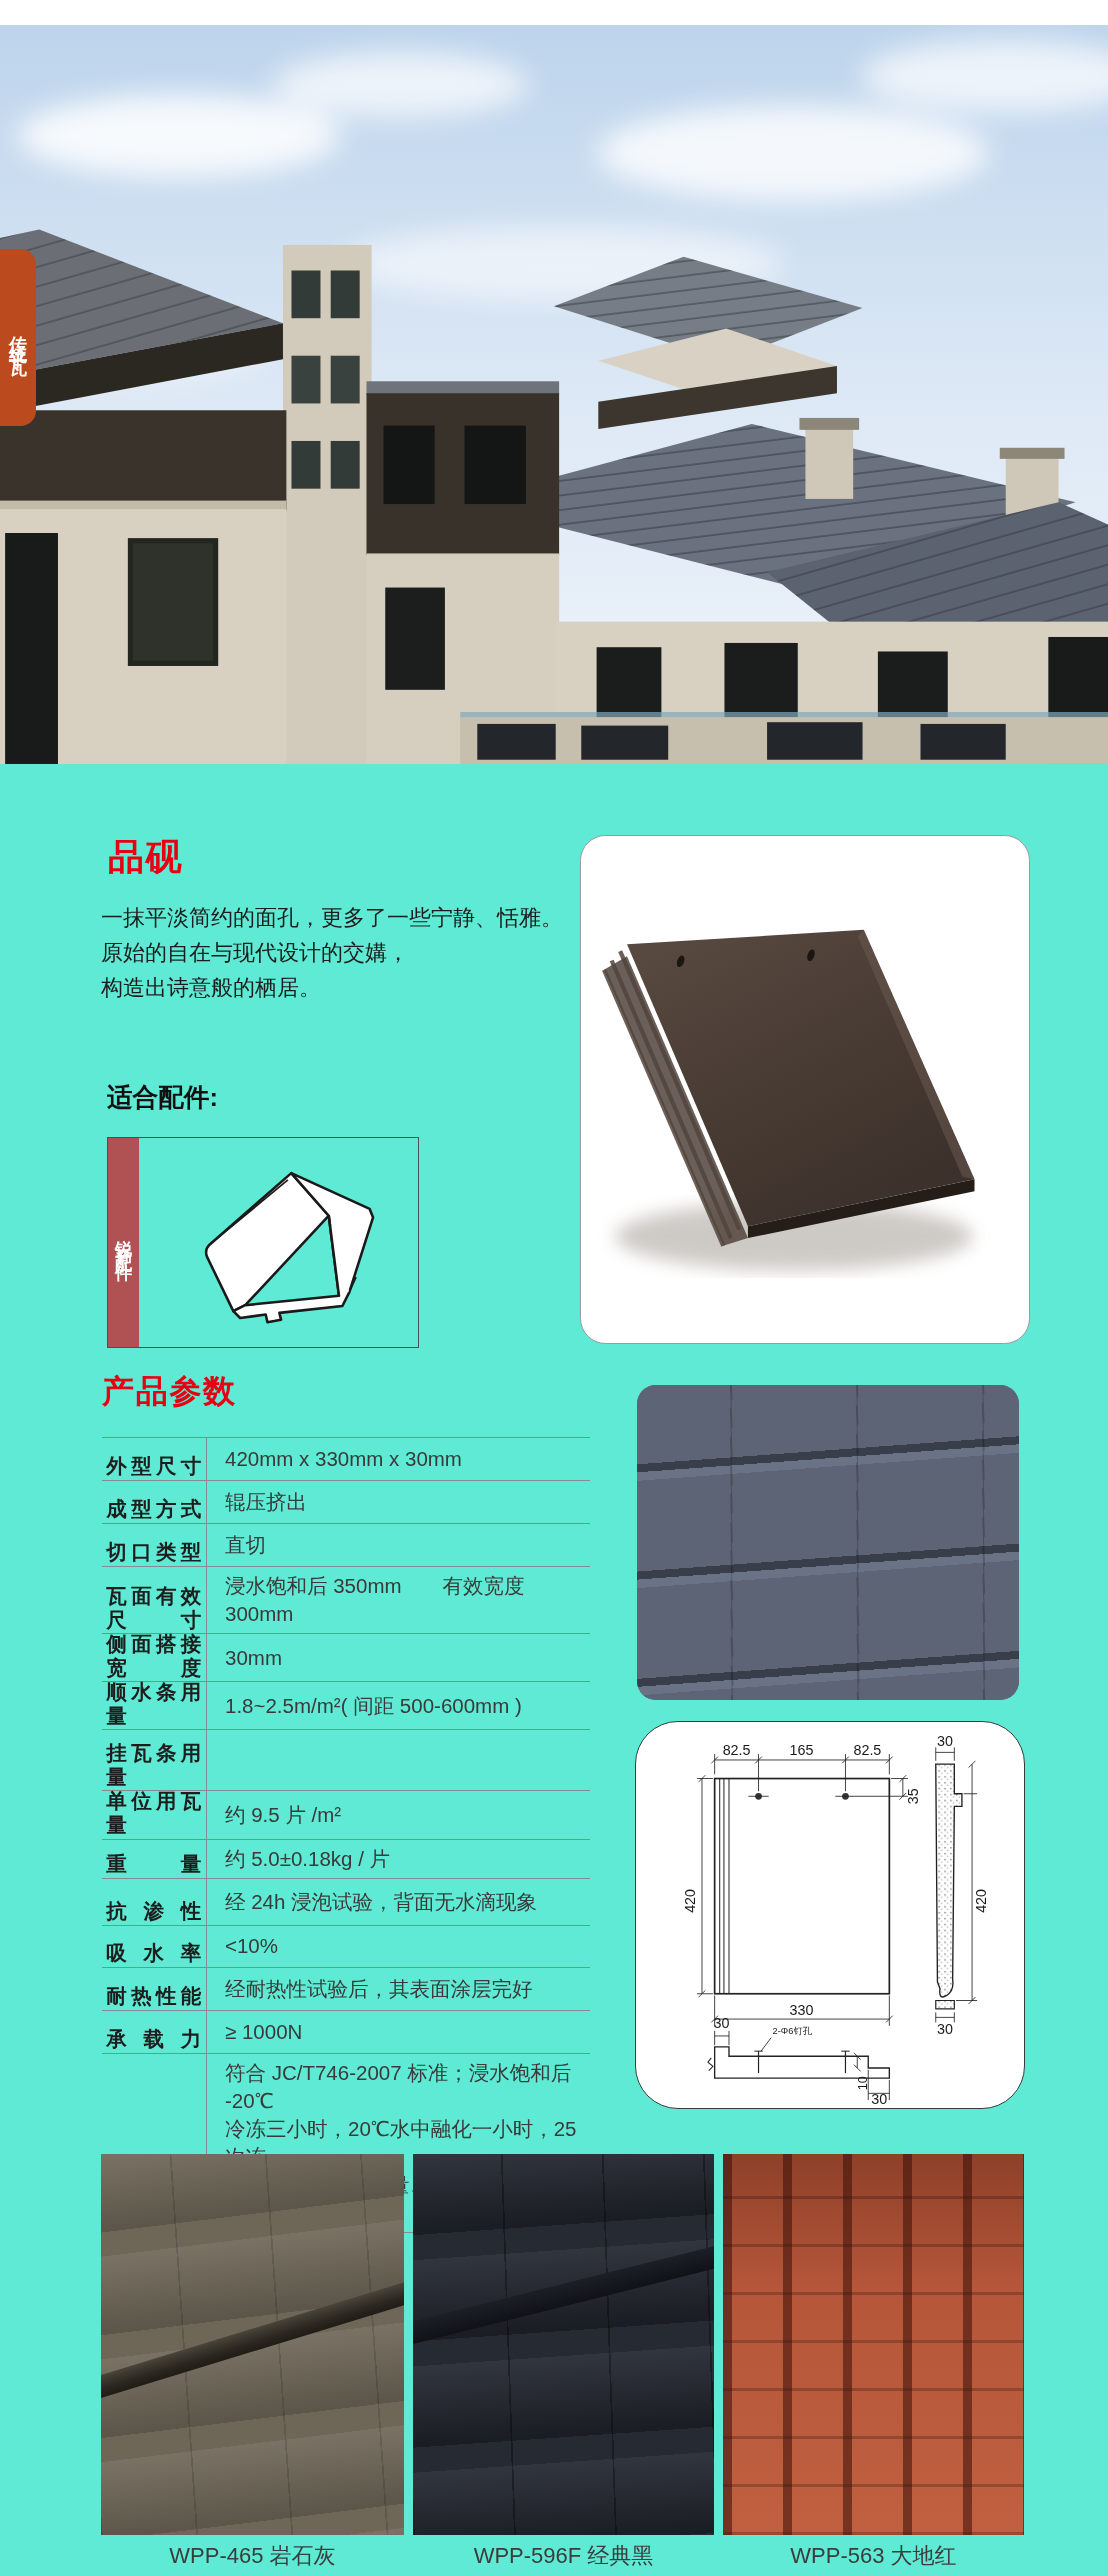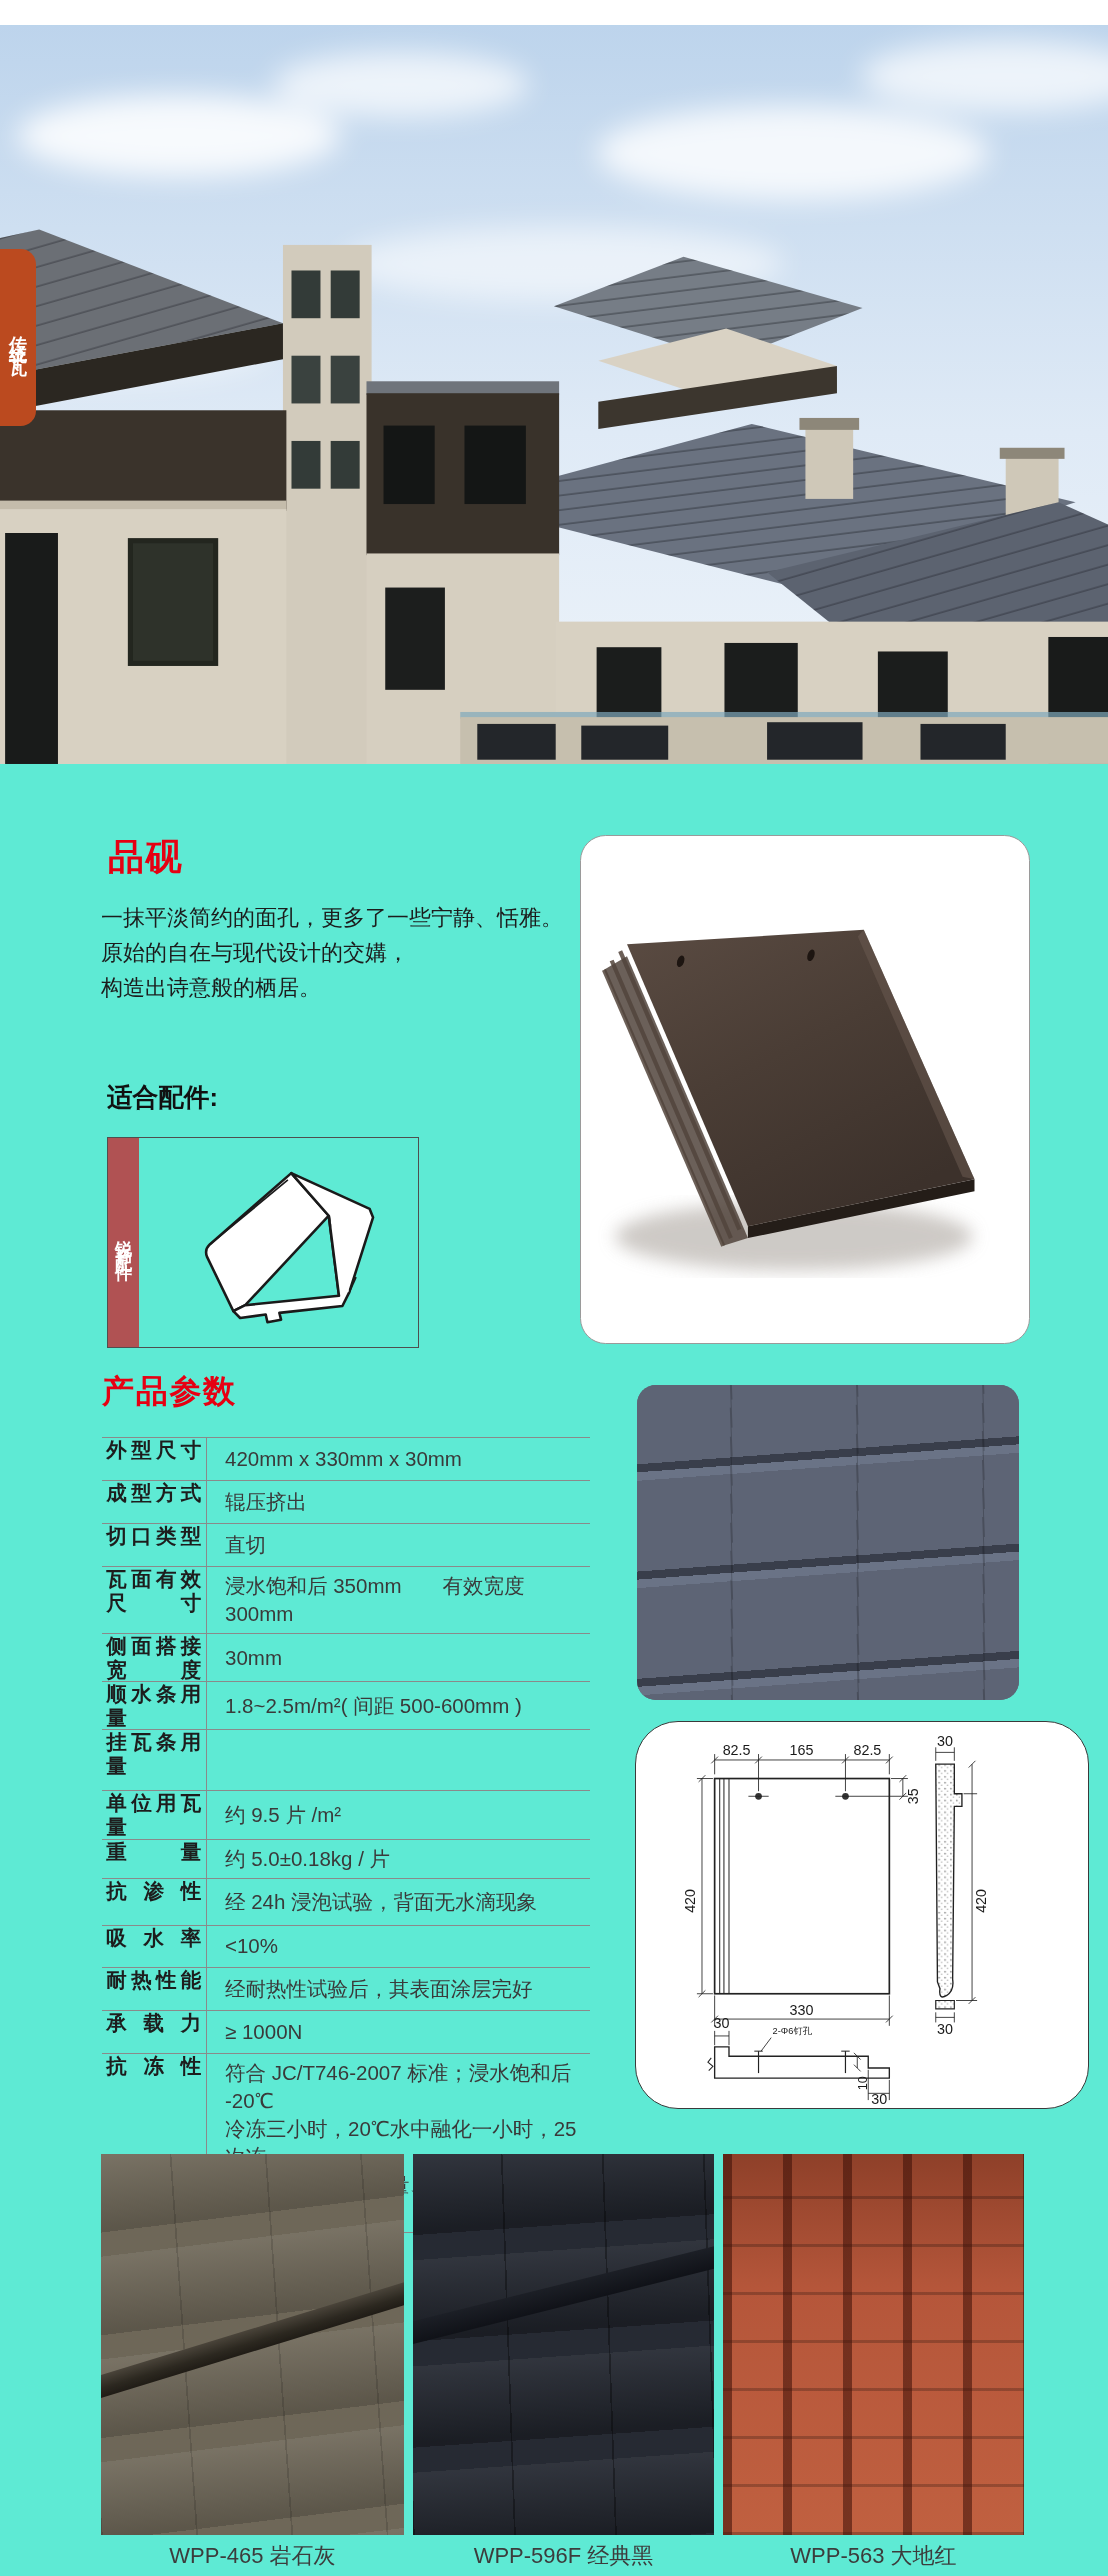--- a/index.html
+++ b/index.html
@@ -33,34 +33,34 @@
   
   .tile-box{left:580px;top:810px;width:450px;height:509px;border:0.9px solid #9a9a9a;
             border-radius:25.6px;box-sizing:border-box;overflow:hidden;background:#fff;}
 
   
   .specs-title{left:102px;top:1345px;font-size:32px;font-weight:700;color:#e60012;letter-spacing:1.7px;}
   .spec-table{left:102px;top:1412px;width:488px;}
   .spec-row{display:flex;align-items:center;border-top:0.9px solid #8a8a8a;box-sizing:border-box;}
   .spec-row:last-child{border-bottom:0.9px solid #8a8a8a;}
   .spec-label{flex:0 0 105px;align-self:stretch;border-right:0.9px solid #8a8a8a;
-              display:flex;align-items:flex-start;box-sizing:border-box;padding:0 3.4px 0 4.3px;}
+              display:flex;align-items:flex-end;box-sizing:border-box;padding:0 3.4px 0 4.3px;font-family:Liberation Mono, monospace;}
   .spec-label span{display:block;width:95px;font-size:20.5px;font-weight:600;color:#1d1d1d;
                    text-align:justify;text-align-last:justify;line-height:1.15;}
   .spec-value{flex:1;padding:5.1px 3.4px 5.1px 18px;font-size:20.5px;color:#3a3a3a;
               line-height:28px;white-space:pre-wrap;}
 
   
   .roof-photo{left:637px;top:1360px;width:382px;height:315px;border-radius:19px;overflow:hidden;}
   .roof-inner{position:absolute;left:-25.6px;top:-25.6px;right:-25.6px;bottom:-25.6px;transform:rotate(-2.2deg);
     background:
       repeating-linear-gradient(92deg, rgba(0,0,0,.22) 0 1.7px, rgba(0,0,0,0) 1.7px 126px),
       repeating-linear-gradient(178deg, #6a7386 0 8.5px, #5d6475 8.5px 99px, #393e4b 99px 107px);
     background-color:#5d6475;}
-  .draw-box{left:635px;top:1696px;width:454px;height:388px;border:1.7px solid #3a3a3a;
+  .draw-box{left:635px;top:1696px;width:390px;height:388px;border:1.7px solid #3a3a3a;
             border-radius:43px;box-sizing:border-box;background:#fff;}
 
   
   .swatch{top:2129px;height:381px;overflow:hidden;position:absolute;}
   .sw1{left:101px;width:303px;background:
        repeating-linear-gradient(86deg, rgba(0,0,0,.14) 0 1.7px, rgba(0,0,0,0) 1.7px 95px),
        repeating-linear-gradient(173deg, rgba(255,255,255,.07) 0 2.6px, rgba(0,0,0,.16) 75px 78px, rgba(0,0,0,0) 78px 102px);
        background-color:#6e6758;}
   .sw2{left:413px;width:301px;background:
        repeating-linear-gradient(88deg, rgba(0,0,0,.35) 0 1.7px, rgba(0,0,0,0) 1.7px 101px),

